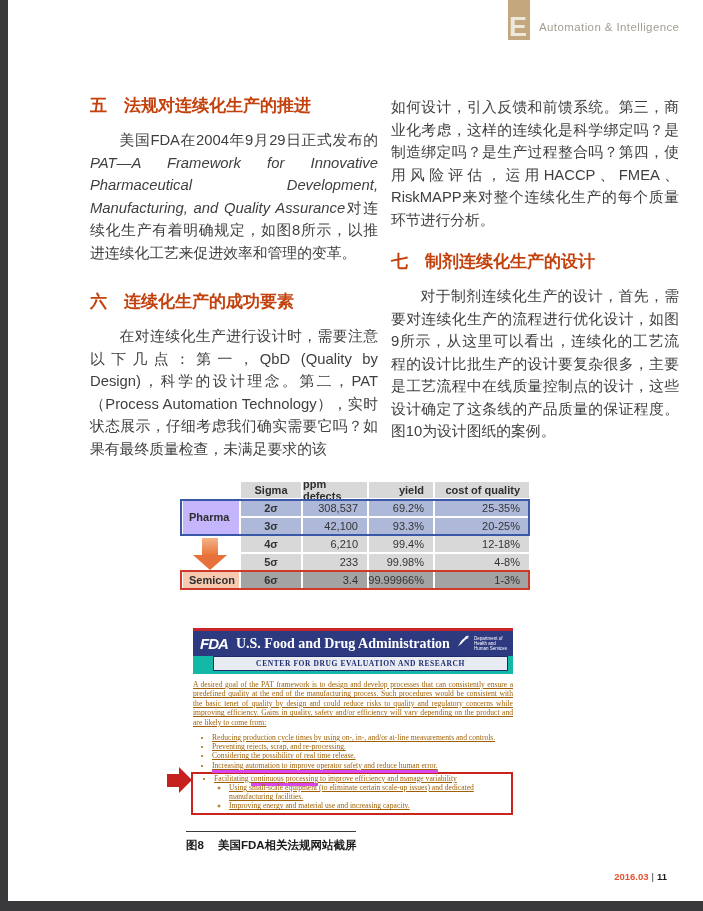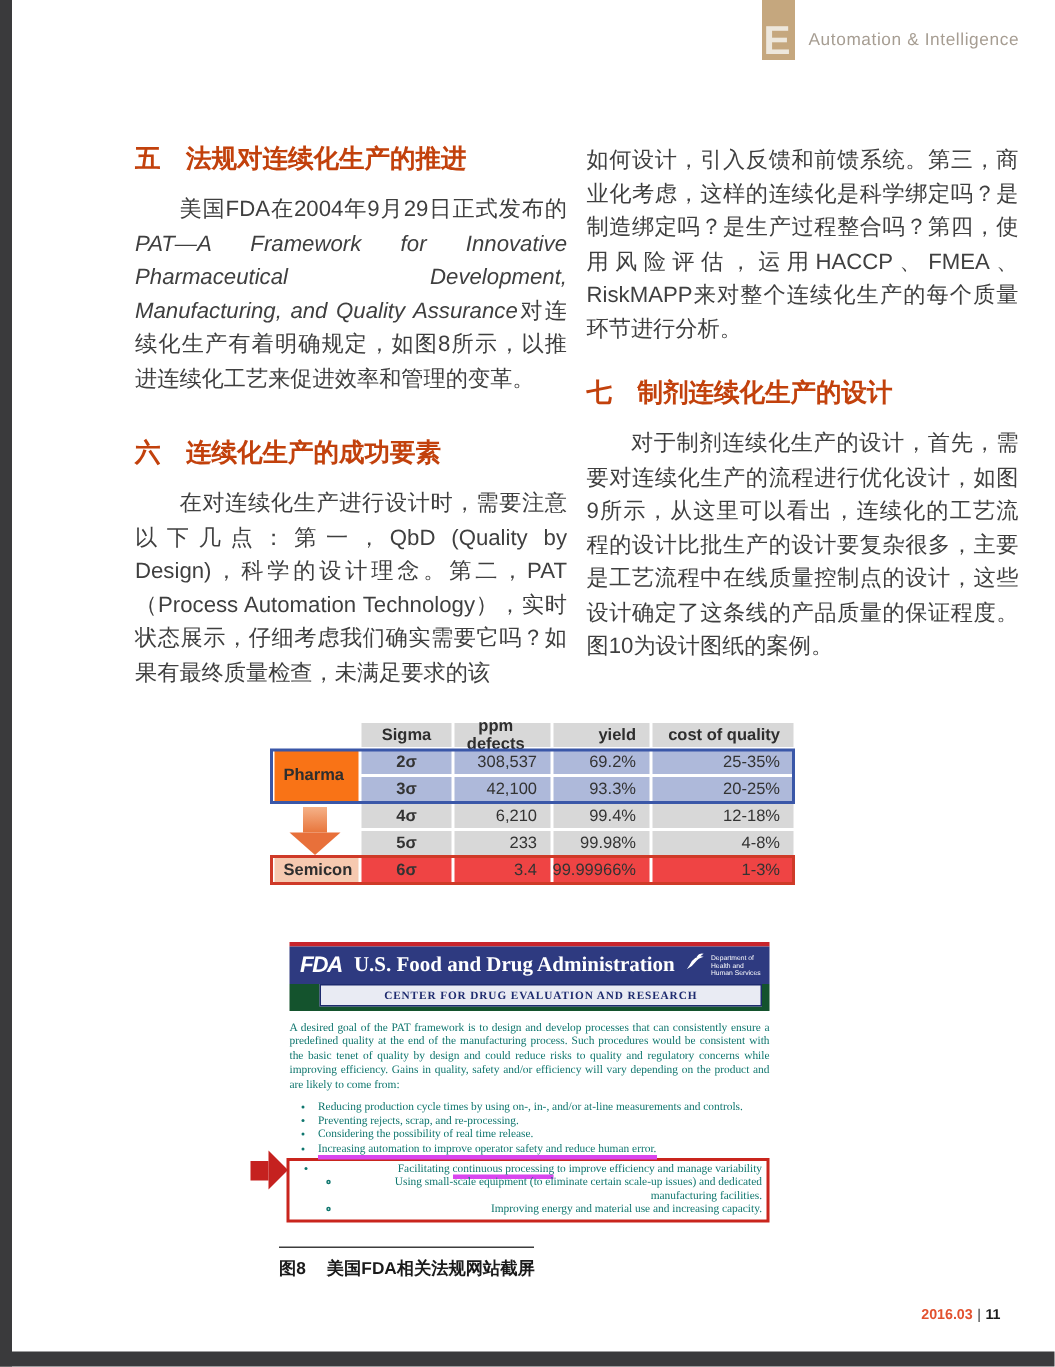--- a/index.html
+++ b/index.html
@@ -35,29 +35,29 @@
   
   .fig7 { position:absolute; top:482px; left:183px; width:348px; }
   .sigma-grid {
     position:relative;
     display:grid;
     grid-template-columns:56px 60px 64px 64px 94px;
     grid-auto-rows:16px;
     gap:2px;
     font-size:11px; color:#333;
   }
-  .cell { display:flex; align-items:center; box-sizing:border-box;text-align:center; }
+  .cell { display:flex; align-items:center; box-sizing:border-box; }
   .cell.c { justify-content:center; }
   .cell.r { justify-content:flex-end; padding-right:9px; }
   .cell.h { background:#D8D8D8; font-weight:bold; color:#2e2e2e; }
   .lblcell { padding-left:6px; font-weight:bold; color:#2e2e2e; }
   .bg-blue { background:#AEB9DA; }
-  .bg-bluelbl { background:#f97316; }
+  .bg-bluelbl { background:#c4b5fd; }
   .bg-gray { background:#D8D8D8; }
-  .bg-sal { background:#ef4444; }
+  .bg-sal { background:#a3a3a3; }
   .bg-sallbl { background:#F6C9B0; }
   .bold { font-weight:bold; }
   .blue-frame { position:absolute; left:-3px; top:17px; width:350px; height:37px; border:2px solid #3A57A8; box-sizing:border-box; pointer-events:none; }
   .red-frame  { position:absolute; left:-3px; top:88px; width:350px; height:20px; border:2px solid #CF3A28; box-sizing:border-box; pointer-events:none; }
   .down-arrow { position:absolute; left:10px; top:56px; width:34px; }
   .down-arrow .stem { width:16px; height:17px; margin:0 auto; background:linear-gradient(#F5B289,#E8763C); }
   .down-arrow .tip  { width:0; height:0; margin:0 auto; border-left:17px solid transparent; border-right:17px solid transparent; border-top:15px solid #E8703A; }
 
   
   figure { margin:0; padding:0; }
@@ -68,32 +68,32 @@
 
   
   .fig8 { position:absolute; top:628px; left:193px; width:320px; }
   .fda-banner { width:320px;border-radius:21px; }
   .red-strip { height:3px; background:#C8242B; }
   .navy-row { background:#2E3A80; height:25px; display:flex; align-items:center; padding:0 5px 0 7px; }
   .fda-logo { color:#fff; font-weight:bold; font-style:italic; font-size:15px; letter-spacing:-1px; margin-right:8px; }
   .fda-title { color:#fff; font-family:"Liberation Serif", serif; font-weight:bold; font-size:14px; flex:1; text-align:center; white-space:nowrap; }
   .hhs { display:flex; align-items:center; gap:3px; margin-left:6px; }
   .hhs-text { color:#fff; font-size:4.5px; line-height:5px; width:34px; }
-  .sub-row { background:#14532d; display:flex; padding:0 5px 3px 20px; }
+  .sub-row { background:#14b8a6; display:flex; padding:0 5px 3px 20px; }
   .sub-inner { flex:1; background:#E9EBF3; border:1px solid #1E2B6E; color:#1E2B6E;
     font-family:"Liberation Serif", serif; font-size:7.5px; font-weight:bold; text-align:center;
     letter-spacing:0.6px; padding:2px 0; text-transform:uppercase; }
 
-  .fda-body { font-family:"Liberation Serif", serif; color:#0f766e; padding-top:6px; }
+  .fda-body { font-family:"Liberation Serif", serif; color:#a16207; padding-top:6px;text-decoration:underline; }
   .fda-para { font-size:7.6px; line-height:9.4px; text-align:justify; margin:0 0 6px 0; }
   ul.fda-bullets { margin:0; padding-left:19px; font-size:7.6px; line-height:9.2px; }
   ul.fda-bullets > li { margin:0; }
   ul.fda-subs { margin:0; padding-left:15px; list-style-type:circle; font-size:7.6px; line-height:9.2px; }
   .redline { border-bottom:3px solid #d946ef; }
-  .hl-box { border:2px solid #C9251D; margin:2px 0 0 -2px; padding:0 3px 2px 2px;text-align:right; }
+  .hl-box { border:2px solid #C9251D; margin:2px 0 0 -2px; padding:0 3px 2px 2px; }
 
   .red-arrow { position:absolute; left:-26px; top:139px; display:flex; align-items:center; }
   .red-arrow .stem { display:block; width:12px; height:13px; background:#C5211F; }
   .red-arrow .tip  { display:block; width:0; height:0; border-top:13px solid transparent; border-bottom:13px solid transparent; border-left:13px solid #C5211F; }
   .fig8 figcaption { margin-left:-7px; margin-top:16px; }
 
   
   .page-footer { position:absolute; top:871px; right:36px; font-size:9.5px; font-weight:bold; white-space:nowrap; }
   .issue { color:#E2512E; }
   .fdiv { color:#333; margin:0 3px; font-weight:normal; }

